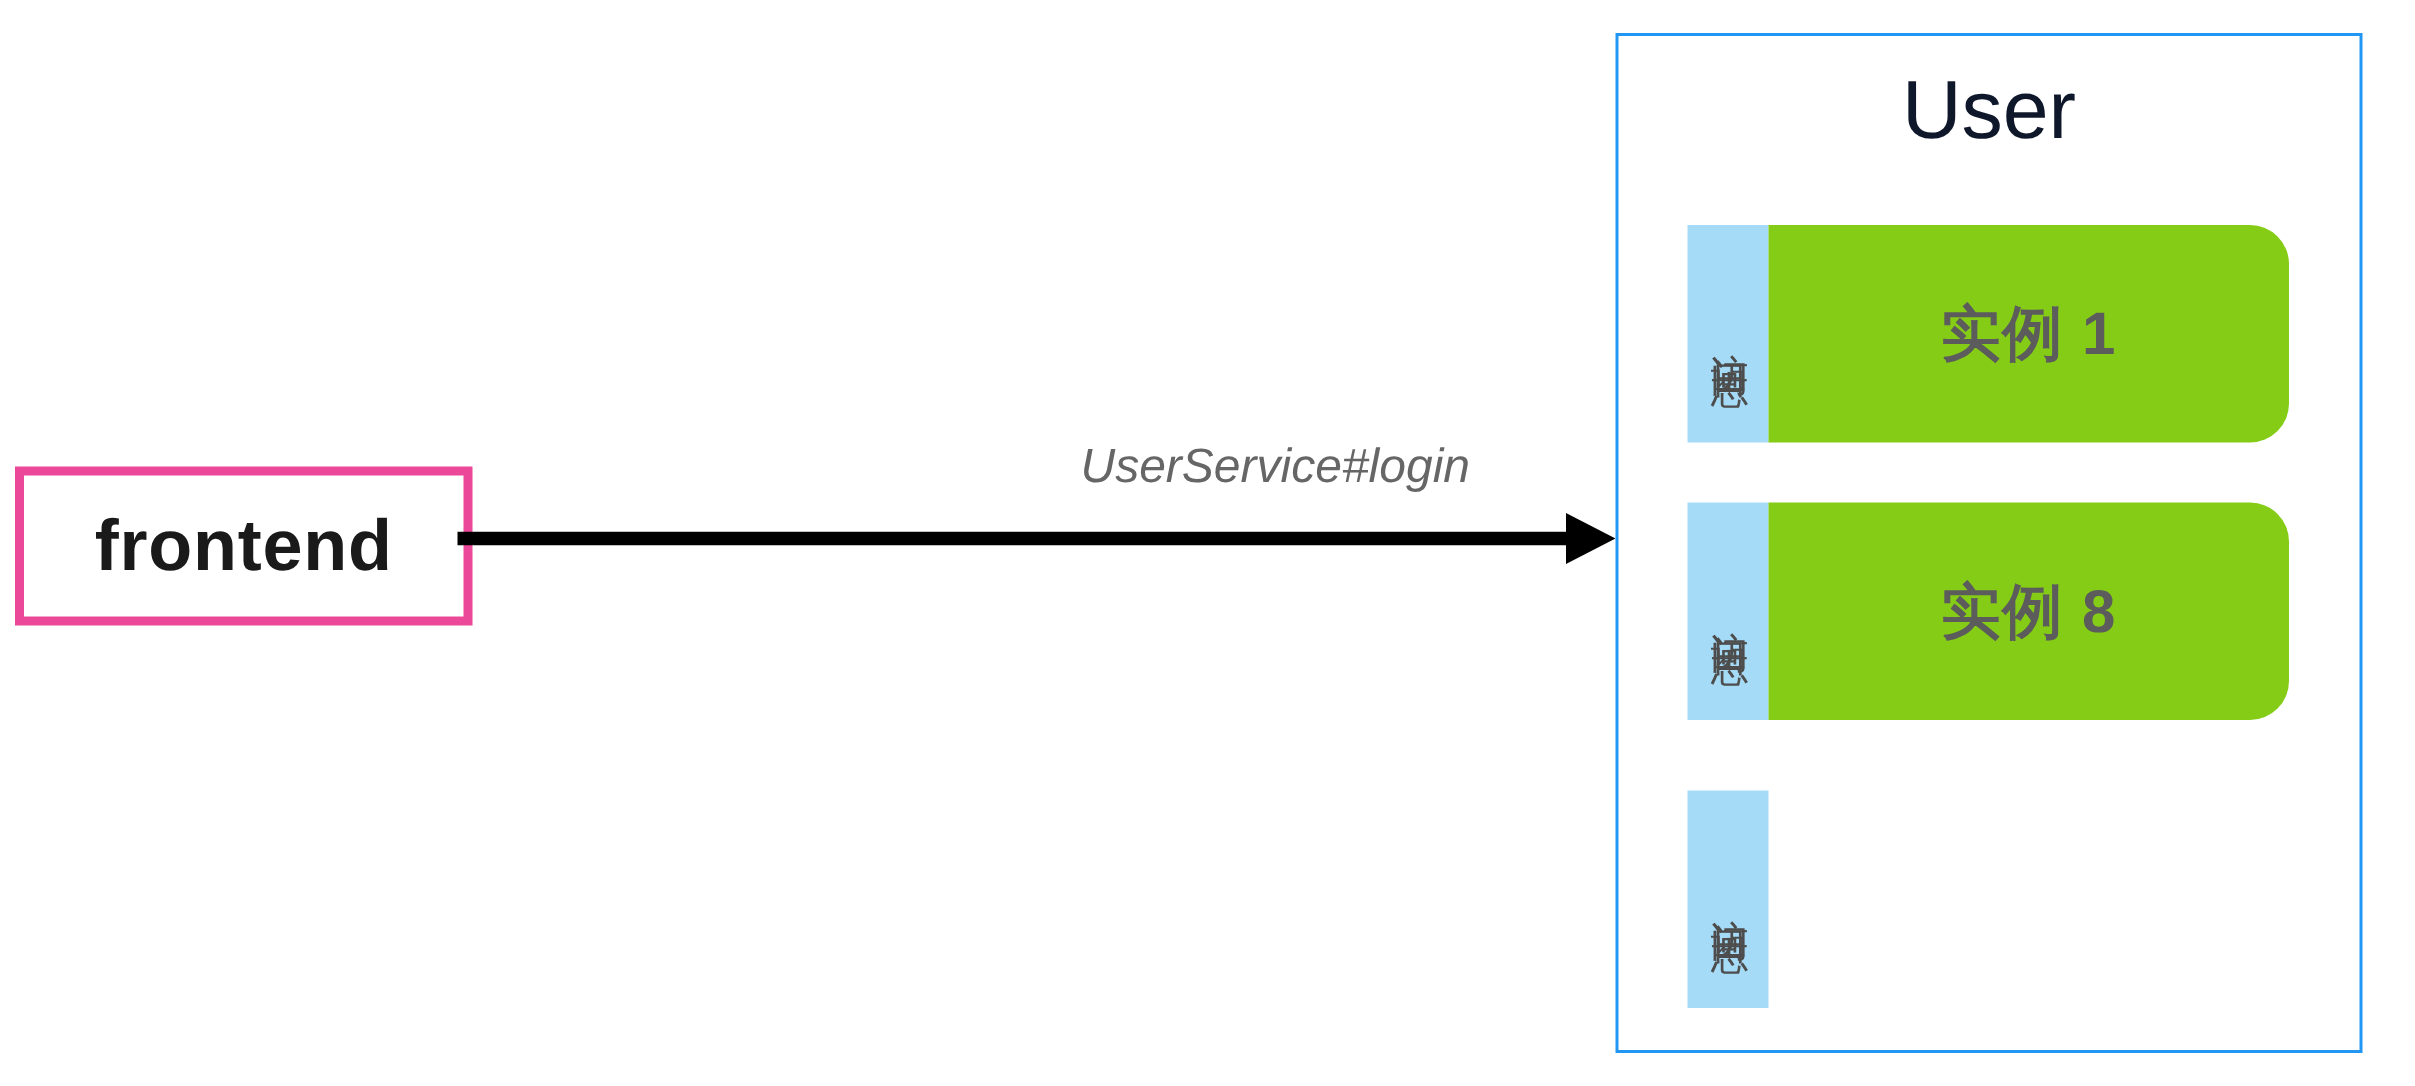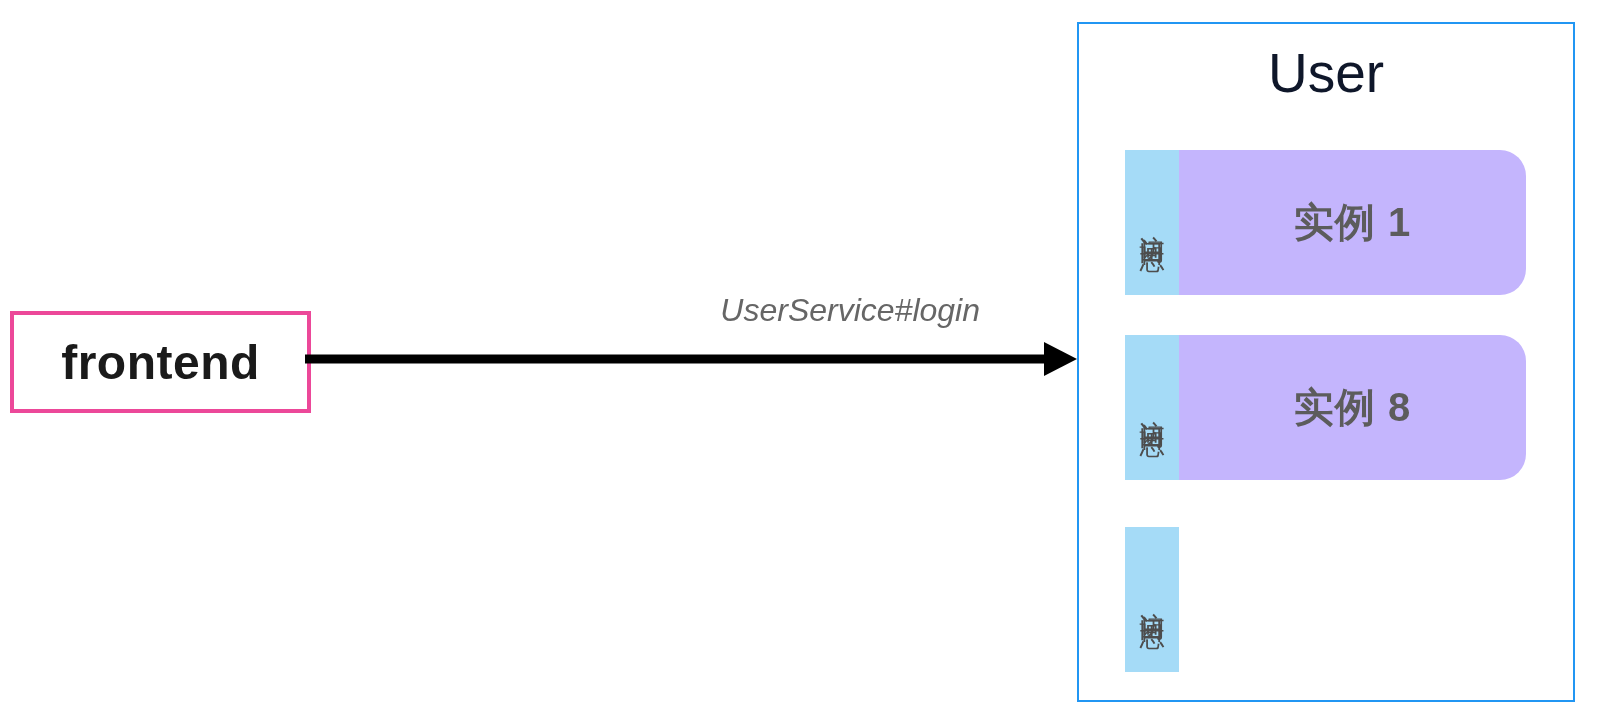--- a/index.html
+++ b/index.html
@@ -17,21 +17,21 @@
   }
 
   
   .frontend-box {
     position: absolute;
     left: 10px;
     top: 311px;
     width: 293px;
     height: 94px;
     background: #ffffff;
-    border: 4px solid #ec4899;
+    border: 6px solid #ec4899;
     display: flex;
     align-items: center;
     justify-content: center;
   }
   .frontend-box .label {
     font-size: 48px;
     font-weight: 700;
     color: #1a1a1a;
     letter-spacing: 0.5px;
   }
@@ -98,21 +98,21 @@
   .instance .log-strip .vtext {
     writing-mode: vertical-rl;
     text-orientation: upright;
     font-size: 25px;
     line-height: 1;
     letter-spacing: 4px;
     color: #4d4d4d;
   }
   .instance .body {
     flex: 1;
-    background: #c4b5fd;
+    background: #84cc16;
     border-radius: 0 26px 26px 0;
     display: flex;
     align-items: center;
     justify-content: center;
   }
   .instance .body .label {
     font-size: 40px;
     font-weight: 600;
     color: #5c5c5c;
     letter-spacing: 1px;

